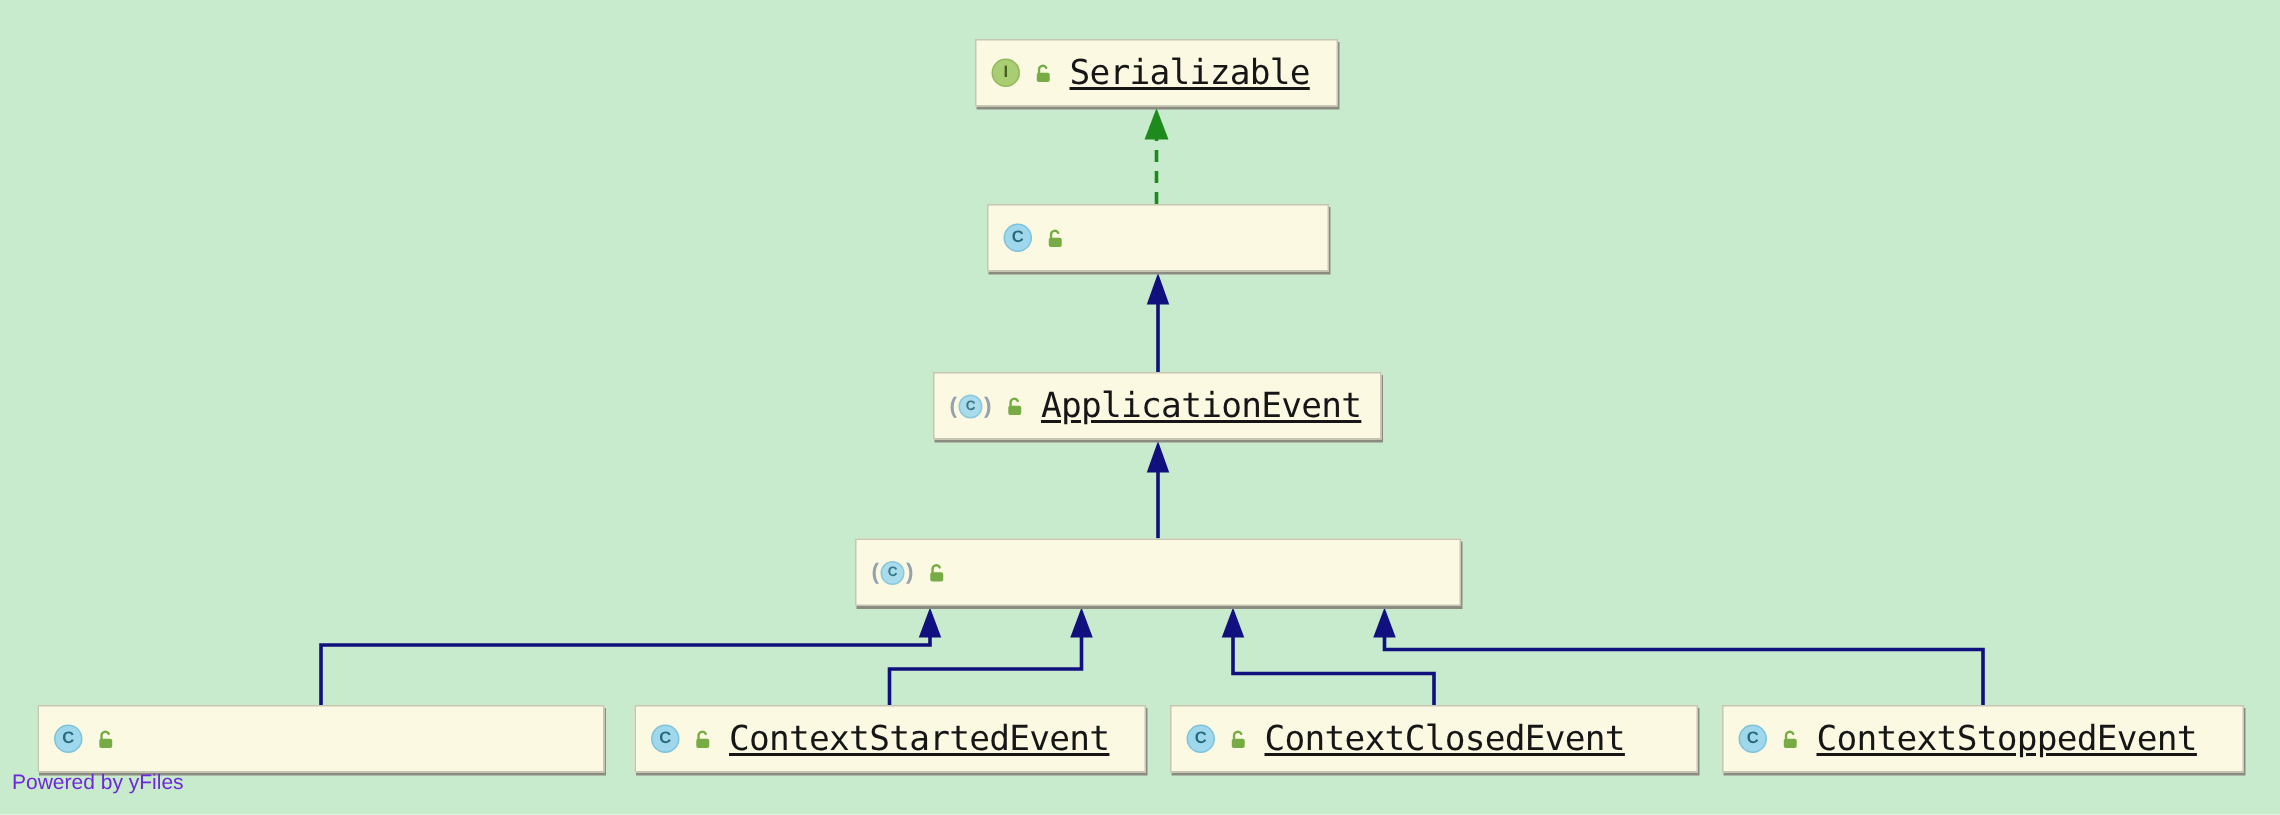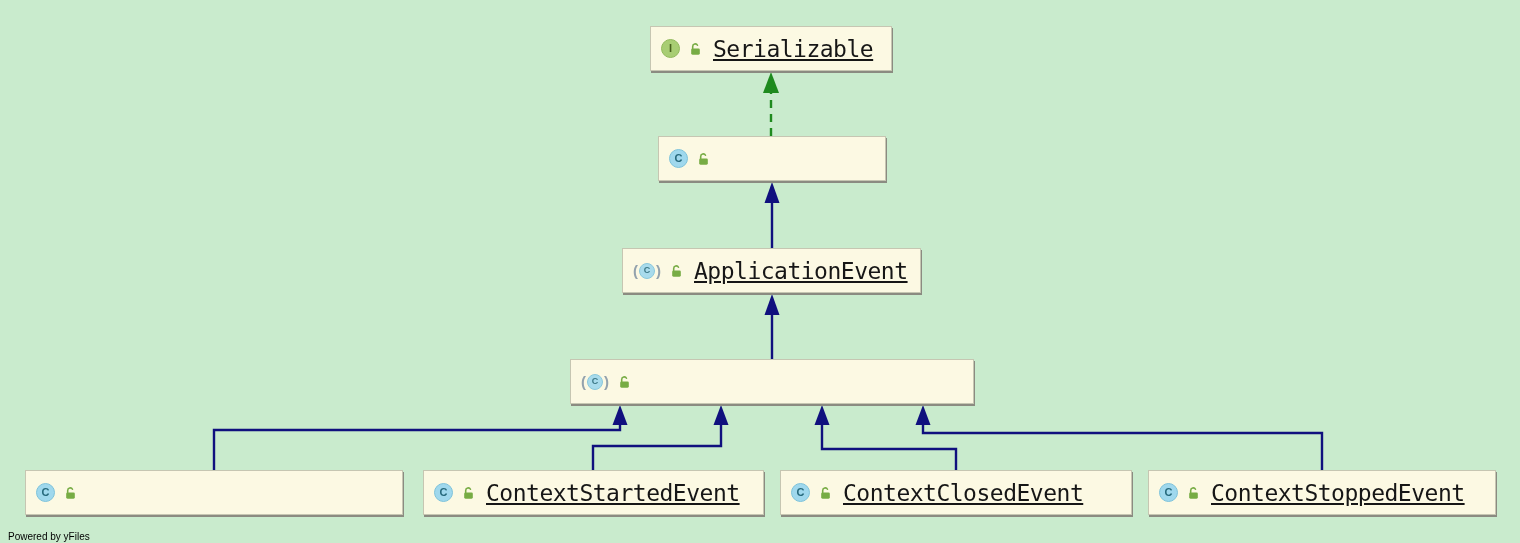--- a/index.html
+++ b/index.html
@@ -102,23 +102,22 @@
   }
   .ic-lock {
     flex: 0 0 auto;
     display: inline-flex;
   }
   .watermark {
     position: absolute;
     left: 8px;
     top: 513px;
     font-family: "Liberation Sans", sans-serif;
-    font-size: 10px;
-    color: #000000;
-    margin-top: 18px;
+    font-size: 14px;
+    color: #6d28d9;
   }
 </style>
 </head>
 <body>
 
 <div class="canvas">
 
   <svg class="edges" width="1520" height="543" viewBox="0 0 1520 543">
 
     <g>

